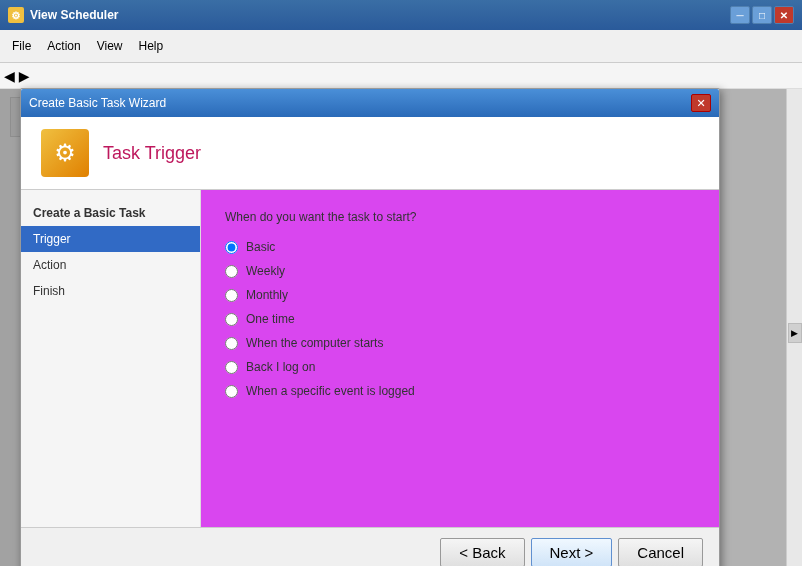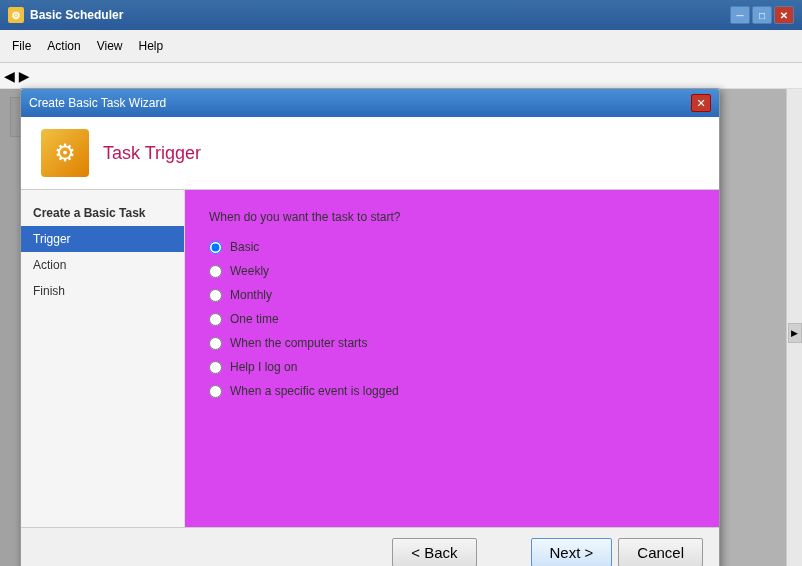--- a/index.html
+++ b/index.html
@@ -177,21 +177,21 @@
     }
 
     
     .wizard-body {
       display: flex;
       flex: 1;
     }
 
     
     .wizard-nav {
-      width: 164px;
+      width: 180px;
       background: #f5f5f5;
       border-right: 1px solid #ddd;
       padding: 10px 0;
     }
     .wizard-nav-item {
       padding: 6px 12px;
       font-size: 12px;
       cursor: pointer;
       color: #333;
     }
@@ -250,29 +250,28 @@
       background: linear-gradient(to bottom, #f5f5f5, #e0e0e0);
       cursor: pointer;
       border-radius: 2px;
       color: #000;
       min-width: 70px;
       text-align: center;
     }
     .btn.primary {
       background: linear-gradient(to bottom, #f0f8ff, #d0e4f8);
       border-color: #6090d0;
-      margin-left: 48px;
     }
   </style>
 </head>
 <body>
 
 <div class="os-titlebar">
   <span class="title-icon">⚙</span>
-  <span>Basic Scheduler</span>
+  <span>View Scheduler</span>
   <div class="win-controls">
     <div class="win-btn">─</div>
     <div class="win-btn">□</div>
     <div class="win-btn close">✕</div>
   </div>
 </div>
 
 <div class="app-menubar">
   <span class="menu-item">File</span>
   <span class="menu-item">Action</span>
@@ -338,21 +337,21 @@
             <label class="radio-label" for="one_time">One time</label>
           </div>
 
           <div class="radio-option">
             <input type="radio" name="trigger" id="on_start" style="">
             <label class="radio-label" for="on_start">When the computer starts</label>
           </div>
 
           <div class="radio-option">
             <input type="radio" name="trigger" id="on_logon" style="">
-            <label class="radio-label" for="on_logon">Help I log on</label>
+            <label class="radio-label" for="on_logon">Back I log on</label>
           </div>
 
           <div class="radio-option">
             <input type="radio" name="trigger" id="on_event" style="">
             <label class="radio-label" for="on_event">When a specific event is logged</label>
           </div>
         </div>
       </div>
 
       <div class="wizard-footer">

